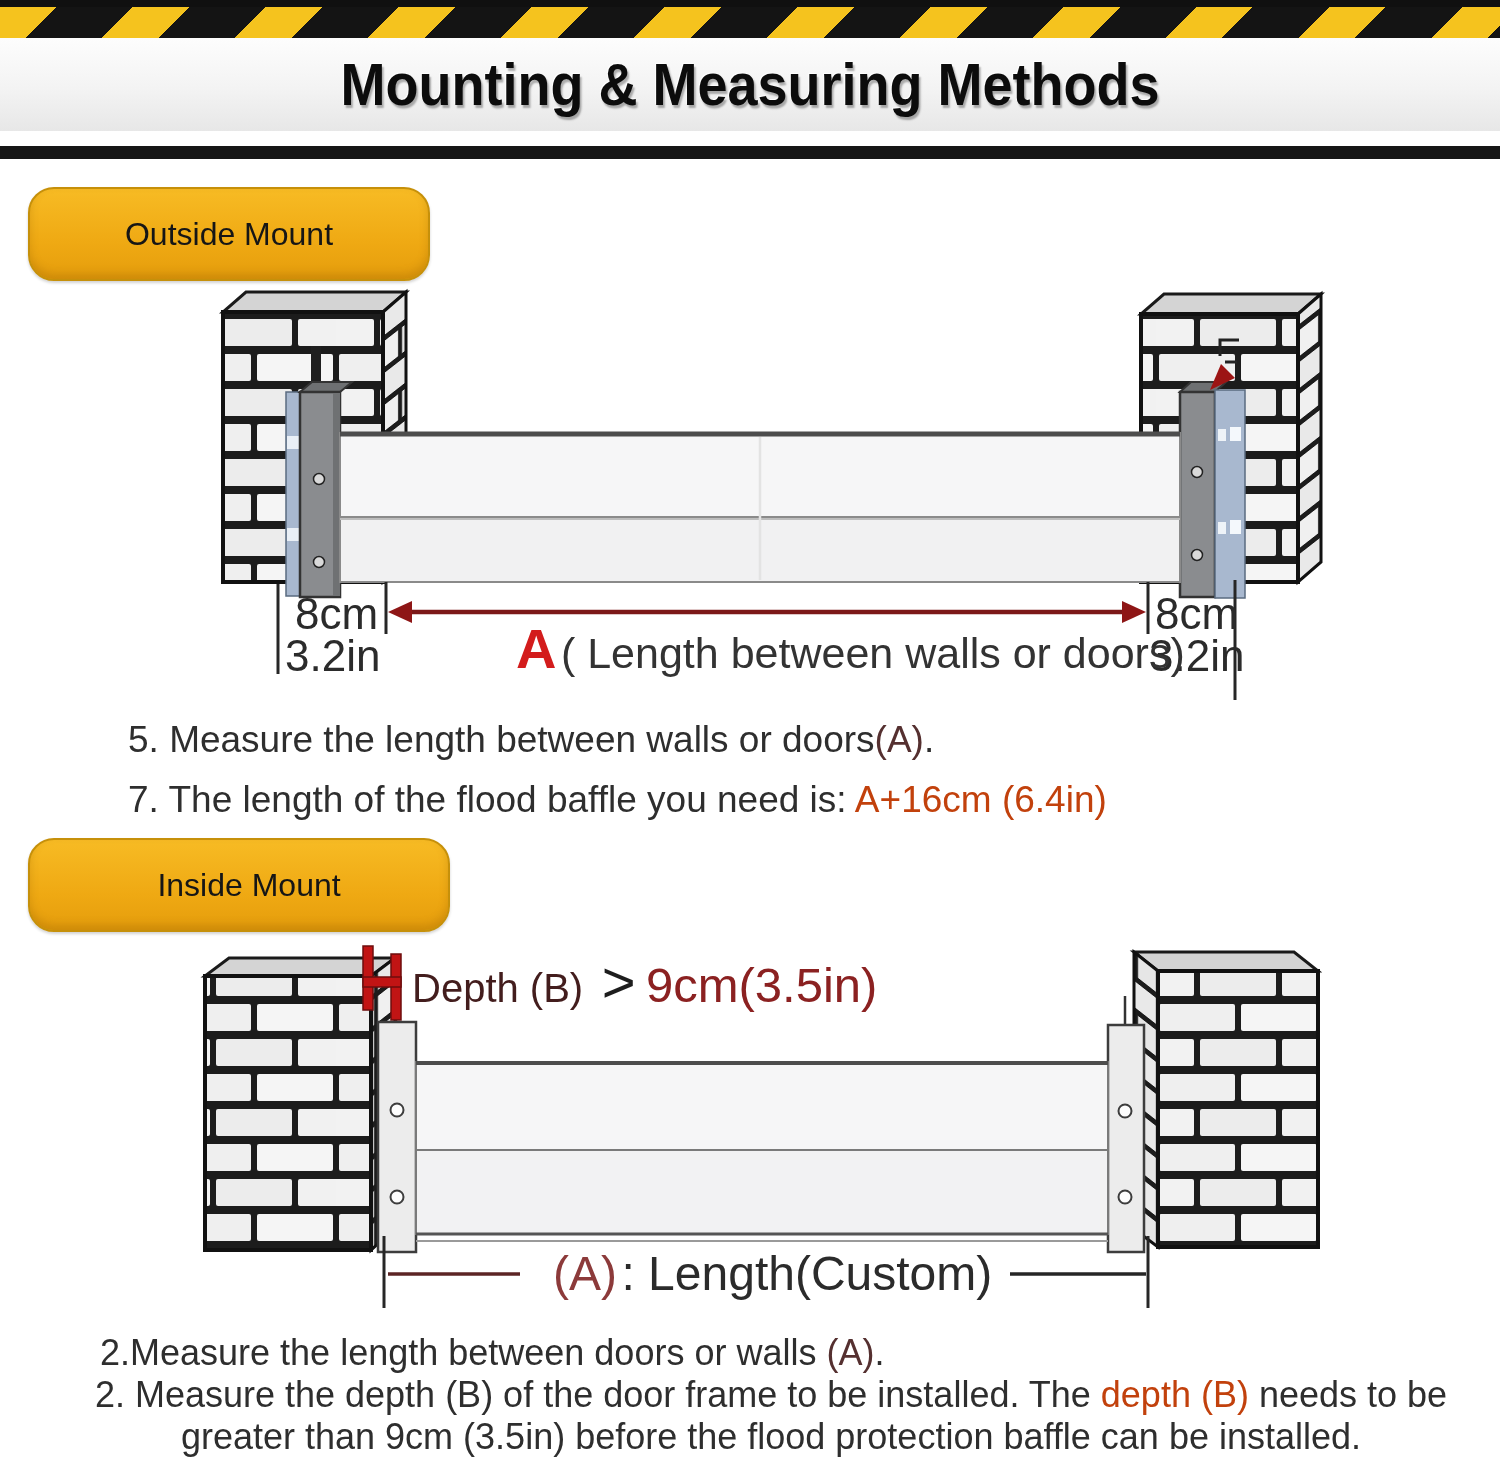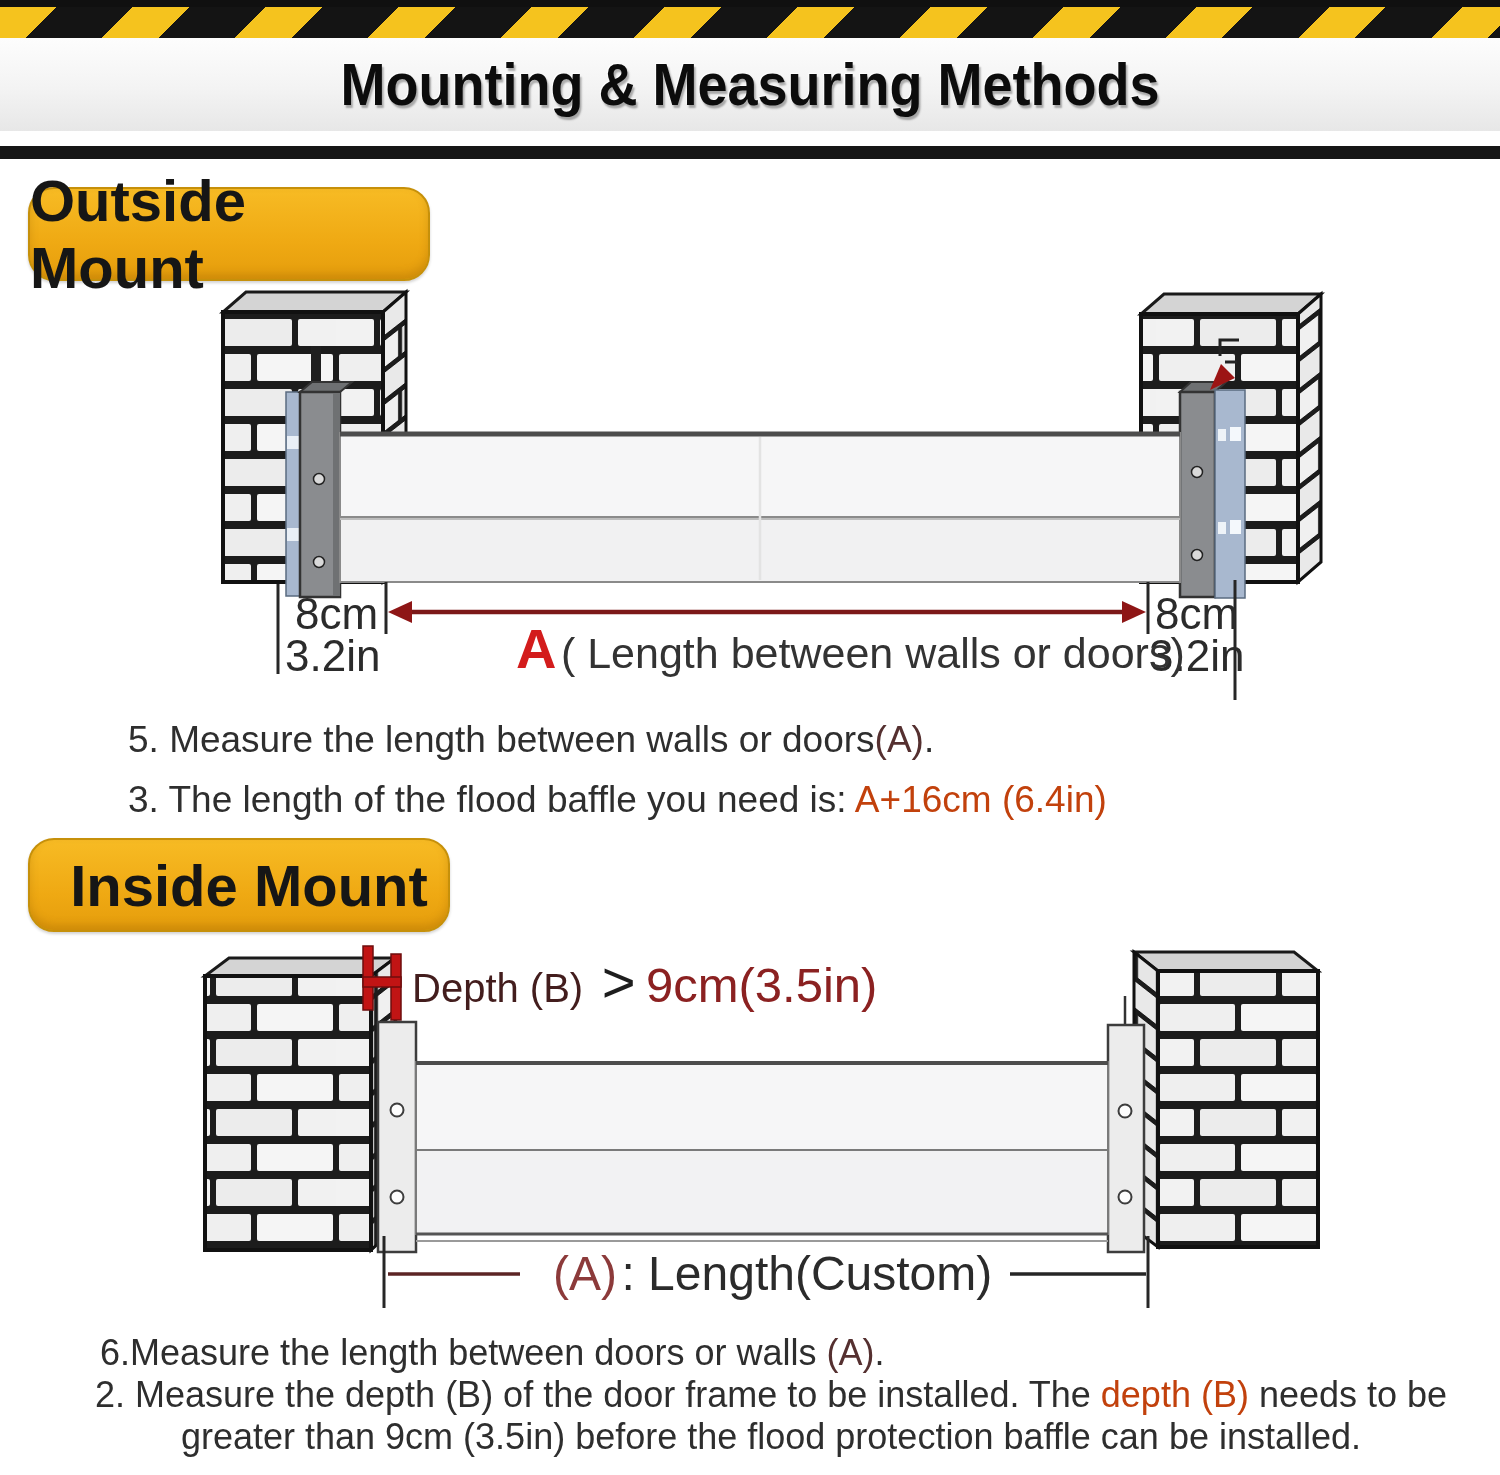--- a/index.html
+++ b/index.html
@@ -14,21 +14,21 @@
     display:flex;align-items:center;justify-content:center;}
   .title{font-size:60px;font-weight:800;letter-spacing:0px;color:#0c0c0c;
     transform:scaleX(.9);transform-origin:center;
     text-shadow:2px 3px 2px rgba(0,0,0,.30), -1px -1px 0 rgba(255,255,255,.85);}
   .black-bar{position:absolute;top:146px;left:0;width:100%;height:13px;background:#161616;}
   
   .badge{position:absolute;left:28px;width:398px;height:90px;border-radius:26px;
     background:linear-gradient(180deg,#f7bb24 0%,#efa913 60%,#e59d0c 100%);
     border:2px solid #c6900a;display:flex;align-items:center;justify-content:center;
     box-shadow:inset 0 -5px 8px rgba(150,95,0,.30), 0 2px 3px rgba(0,0,0,.18);}
-  .badge span{font-size:58px;font-weight:700;color:#161616;}
+  .badge span{font-size:32px;font-weight:400;color:#161616;}
   #badge-outside{top:187px;}
   #badge-inside{top:838px;padding-left:20px;}
   
   .diag{position:absolute;left:8px;width:1264px;}
   #diag-outside{top:280px;height:432px;}
   #diag-inside{top:930px;height:412px;}
   svg{display:block;font-family:"Liberation Sans",sans-serif;}
   
   .instr{position:absolute;font-size:37px;line-height:1.32;color:#2e2e2e;}
   #instr-outside{left:128px;top:716px;width:1300px;}
@@ -141,21 +141,21 @@
       <text y="388">
         <tspan x="508" font-size="56" font-weight="bold" fill="#d31c1c">A</tspan>
         <tspan font-size="43" fill="#333">( Length between walls or doors)</tspan>
       </text>
     </g>
   </svg>
   </div>
 
   <div class="instr" id="instr-outside">
     <div class="l1"><span>5. Measure the length between walls or doors</span><span class="em-dark">(A)</span><span>.</span></div>
-    <div class="l2"><span>3. The length of the flood baffle you need is: </span><span class="em-red">A+16cm (6.4in)</span><span></span></div>
+    <div class="l2"><span>7. The length of the flood baffle you need is: </span><span class="em-red">A+16cm (6.4in)</span><span></span></div>
   </div>
 
   <div class="badge" id="badge-inside">
     <span>Inside Mount</span>
   </div>
 
   <div class="diag" id="diag-inside">
   <svg width="1500" height="412" viewBox="0 0 1500 412">
 
     <g>
@@ -211,17 +211,17 @@
       <line x1="1002" y1="344" x2="1138" y2="344" stroke="#262626" stroke-width="3.5"></line>
       <text y="360">
         <tspan x="545" font-size="48" fill="#8c3a3a">(A)</tspan>
         <tspan font-size="48" fill="#2b2b2b">: Length(Custom)</tspan>
       </text>
     </g>
   </svg>
   </div>
 
   <div class="instr" id="instr-inside">
-    <div class="l1"><span>6.Measure the length between doors or walls </span><span class="em-dark">(A)</span><span>.</span></div>
+    <div class="l1"><span>2.Measure the length between doors or walls </span><span class="em-dark">(A)</span><span>.</span></div>
     <div class="l2"><span>2. Measure the depth (B) of the door frame to be installed. The </span><span class="em-red">depth (B)</span><span> needs to be greater than 9cm (3.5in) before the flood protection baffle can be installed.</span></div>
   </div>
 
 </div>
 
 </body></html>

